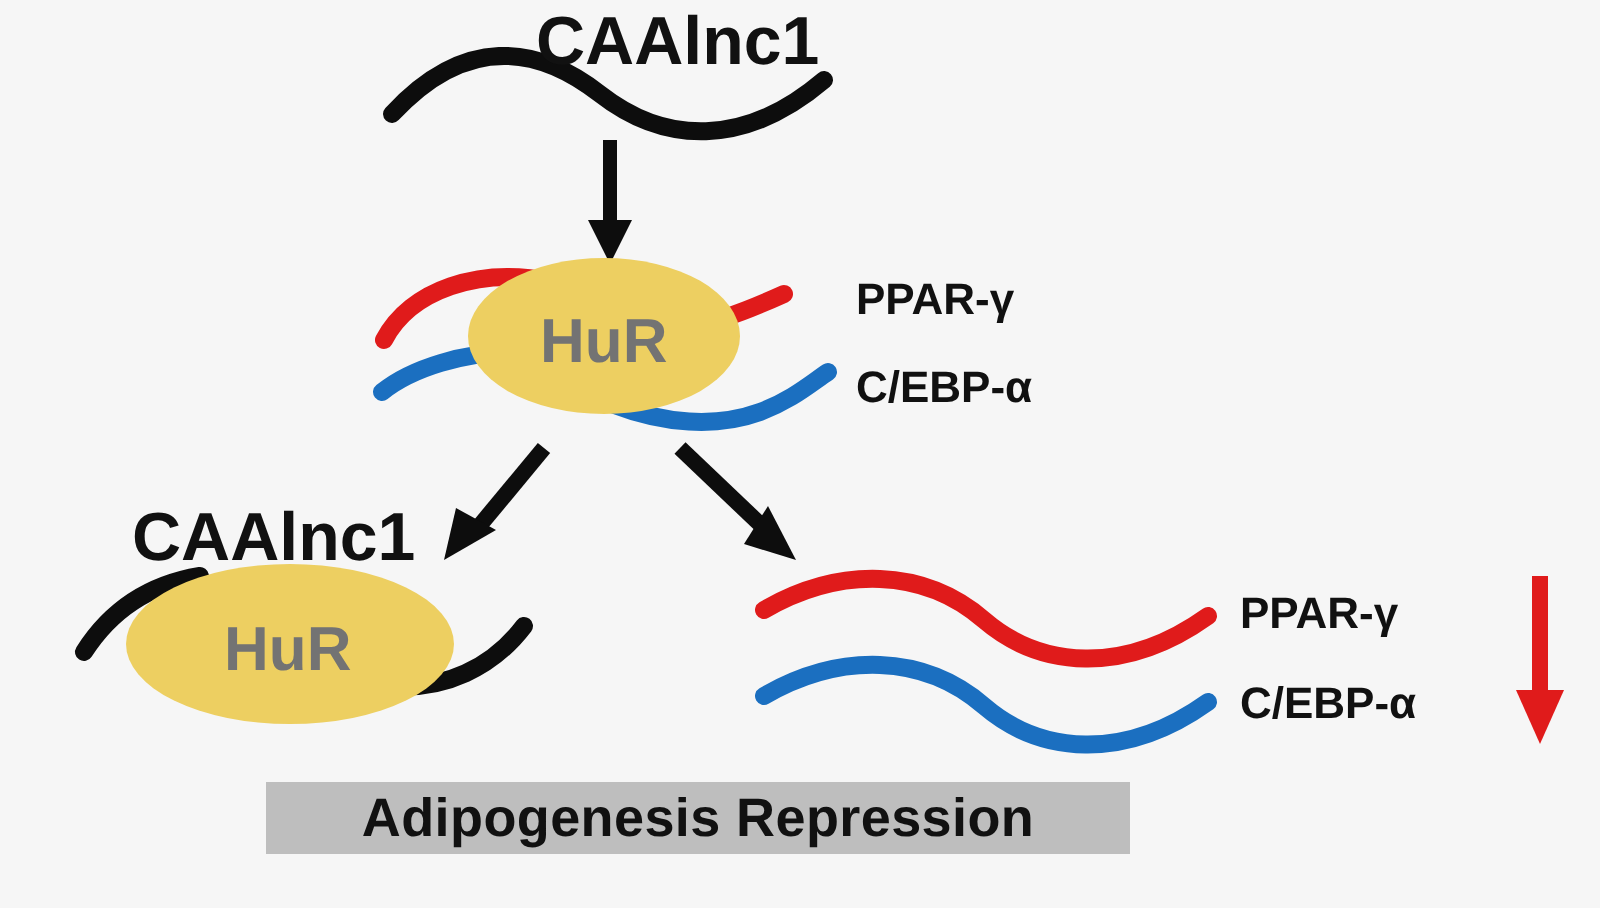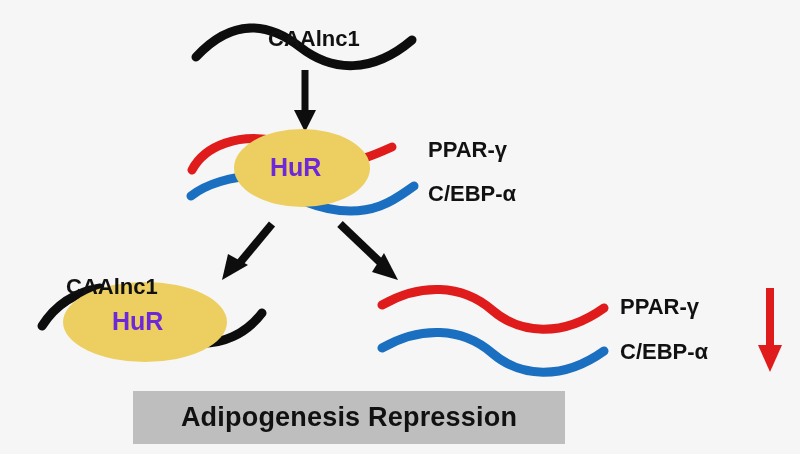--- a/index.html
+++ b/index.html
@@ -25,24 +25,24 @@
   }
   .lbl {
     position: absolute;
     color: #111111;
     font-weight: bold;
     white-space: nowrap;
     line-height: 1;
     font-family: "Liberation Sans", sans-serif;
   }
   .lbl-rna { font-size: 22px; }
-  .lbl-lnc { font-size: 22px; margin-top: 24px; }
+  .lbl-lnc { font-size: 34px; }
   .lbl-node {
-    font-size: 25px;
-    color: #6d28d9;
+    font-size: 31px;
+    color: #737373;
     font-weight: bold;
   }
   .banner {
     position: absolute;
     background: #bebebe;
     display: flex;
     align-items: center;
     justify-content: center;
   }
   .banner-text {
@@ -99,17 +99,17 @@
   <div class="lbl lbl-rna" style="left:428px; top:183px;">C/EBP-α</div>
 
   <div class="lbl lbl-lnc" style="left:66px; top:252px;">CAAlnc1</div>
 
   <div class="lbl lbl-node" style="left:112px; top:309px;">HuR</div>
 
   <div class="lbl lbl-rna" style="left:620px; top:296px;">PPAR-γ</div>
 
   <div class="lbl lbl-rna" style="left:620px; top:341px;">C/EBP-α</div>
 
-  <div class="banner" style="left:133px; top:391px; width:432px; height:53px;">
+  <div class="banner" style="left:133px; top:391px; width:432px; height:36px;">
     <span class="banner-text">Adipogenesis   Repression</span>
   </div>
 
 </div>
 
 </body></html>

